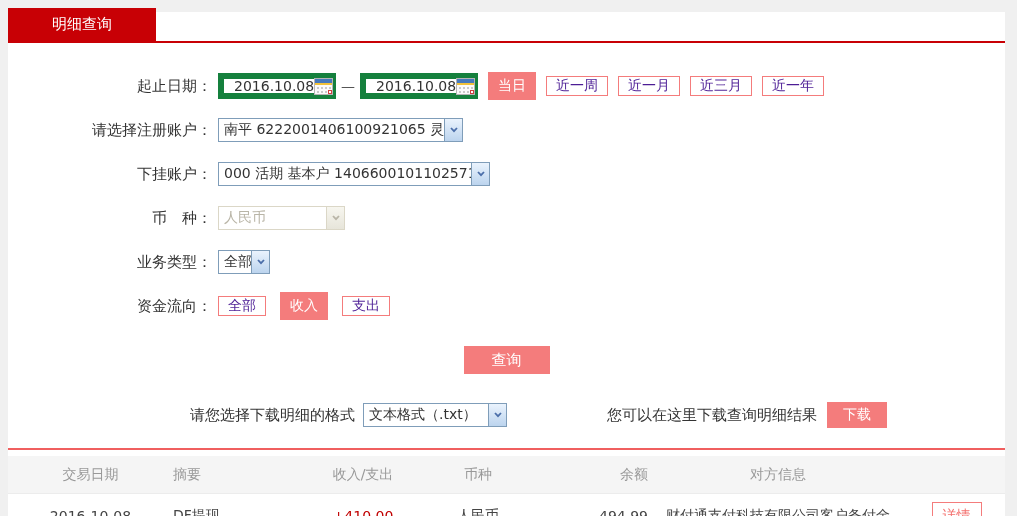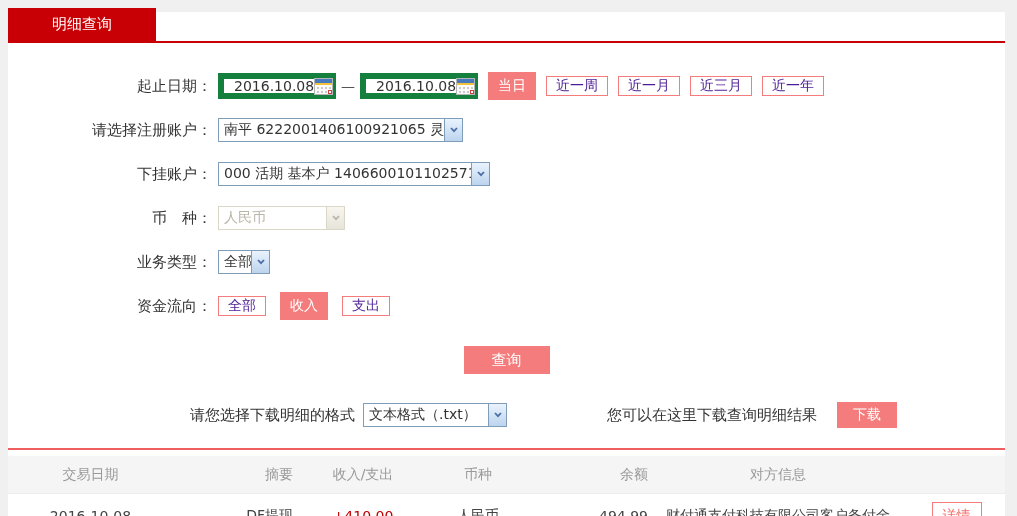--- a/index.html
+++ b/index.html
@@ -47,29 +47,29 @@
   .btn-outline.seg { margin-left:0; margin-right:14px; }
   .btn-solid.seg { margin-left:0; margin-right:14px; }
   .query-row { display:flex; justify-content:center; margin-top:18px; }
   .btn-query { width:86px; height:28px; background:#f47c7c; color:#fff;
     border:none; font-size:15px; cursor:pointer; font-family:inherit; }
   
   .dl-row { display:flex; align-items:center; margin:28px 0 0 182px; }
   .dl-label { font-size:15px; color:#333; margin-right:8px; }
   .dl-hint { font-size:15px; color:#333; margin-left:100px; }
   .btn-dl { width:60px; height:26px; background:#f47c7c; color:#fff; border:none;
-    font-size:14px; margin-left:20px; cursor:pointer; font-family:inherit; }
+    font-size:14px; margin-left:10px; cursor:pointer; font-family:inherit; }
   
   .results { margin-top:20px; border-top:2px solid #f05f5f; }
   .t-row { display:flex; align-items:center; }
   .t-head { background:#f5f5f5; height:38px; color:#999; font-size:14px;
     margin-top:6px; border-bottom:1px solid #ececec; }
   .t-data { height:45px; font-size:14px; color:#444;
     border-bottom:1px solid #e5e5e5; background:#fff; }
-  .c1{flex:0 0 165px;text-align:center;} .c2{flex:0 0 120px;text-align:right;}
+  .c1{flex:0 0 165px;text-align:center;} .c2{flex:0 0 120px;text-align:left;}
   .c3{flex:0 0 140px;text-align:center;} .c4{flex:0 0 90px;text-align:center;}
   .c5{flex:0 0 125px;text-align:right;} .c6{flex:0 0 260px;text-align:center;}
   .c7{flex:1;text-align:center;}
   .amount { color:#c00000; }
   .btn-detail { background:#fff; border:1px solid #f47c7c; color:#f4716f;
     font-size:14px; padding:4px 10px; cursor:pointer; font-family:inherit; }
 </style>
 </head>
 <body>
 

